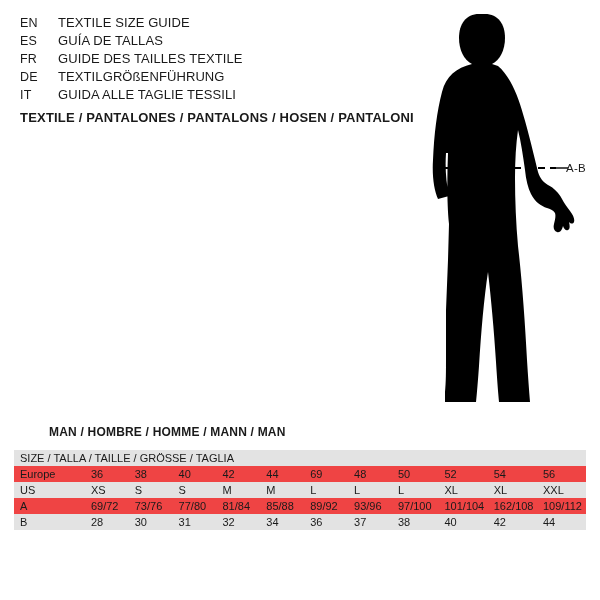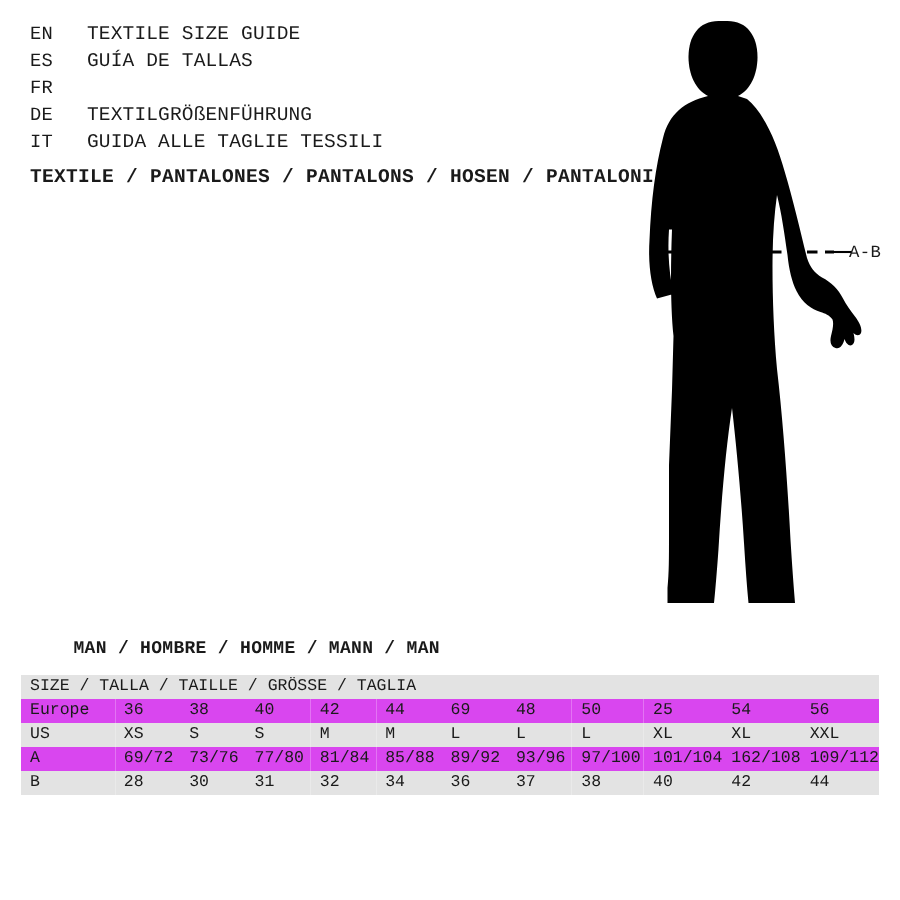--- a/index.html
+++ b/index.html
@@ -12,21 +12,20 @@
     height: 600px;
     font-family: "Liberation Sans", sans-serif;
     color: #1a1a1a;
     position: relative;
     overflow: hidden;
   }
   .page {
     position: relative;
     width: 600px;
     height: 600px;
-    font-family: Liberation Mono, monospace;
   }
 
   
   .lang-block {
     position: absolute;
     left: 20px;
     top: 14px;
     width: 330px;
   }
   .lang-row {
@@ -96,21 +95,21 @@
   .size-table td, .size-table th {
     text-align: left;
     padding: 2px 0 2px 6px;
     font-weight: normal;
     white-space: nowrap;
   }
   .size-table tr.shade td, .size-table tr.shade th {
     background: #e3e3e3;
   }
   .size-table tr.plain td {
-    background: #d946ef;
+    background: #ef4444;
   }
   .size-table td.label, .size-table th.label {
     width: 88px;
     margin-top: 38px;
   }
   .size-table td.val {
     width: 46px;
   }
 
   .footnotes {
@@ -131,20 +130,21 @@
     <div class="lang-row">
       <span class="lang-code">EN</span>
       <span class="lang-text">TEXTILE SIZE GUIDE</span>
     </div>
     <div class="lang-row">
       <span class="lang-code">ES</span>
       <span class="lang-text">GUÍA DE TALLAS</span>
     </div>
     <div class="lang-row">
       <span class="lang-code">FR</span>
+      <span class="lang-text">GUIDE DES TAILLES TEXTILE</span>
     </div>
     <div class="lang-row">
       <span class="lang-code">DE</span>
       <span class="lang-text">TEXTILGRÖßENFÜHRUNG</span>
     </div>
     <div class="lang-row">
       <span class="lang-code">IT</span>
       <span class="lang-text">GUIDA ALLE TAGLIE TESSILI</span>
     </div>
   </div>
@@ -210,21 +210,21 @@
       <tr class="plain">
         <td class="label">Europe</td>
         <td class="val">36</td>
         <td class="val">38</td>
         <td class="val">40</td>
         <td class="val">42</td>
         <td class="val">44</td>
         <td class="val">69</td>
         <td class="val">48</td>
         <td class="val">50</td>
-        <td class="val">25</td>
+        <td class="val">52</td>
         <td class="val">54</td>
         <td class="val">56</td>
       </tr>
       <tr class="shade">
         <td class="label">US</td>
         <td class="val">XS</td>
         <td class="val">S</td>
         <td class="val">S</td>
         <td class="val">M</td>
         <td class="val">M</td>

